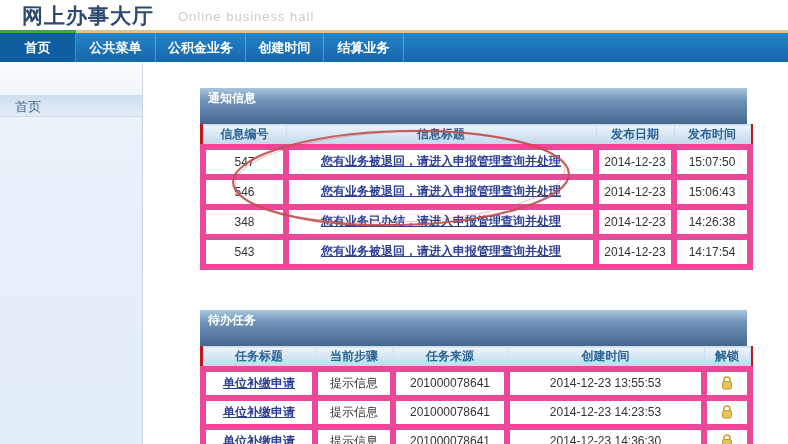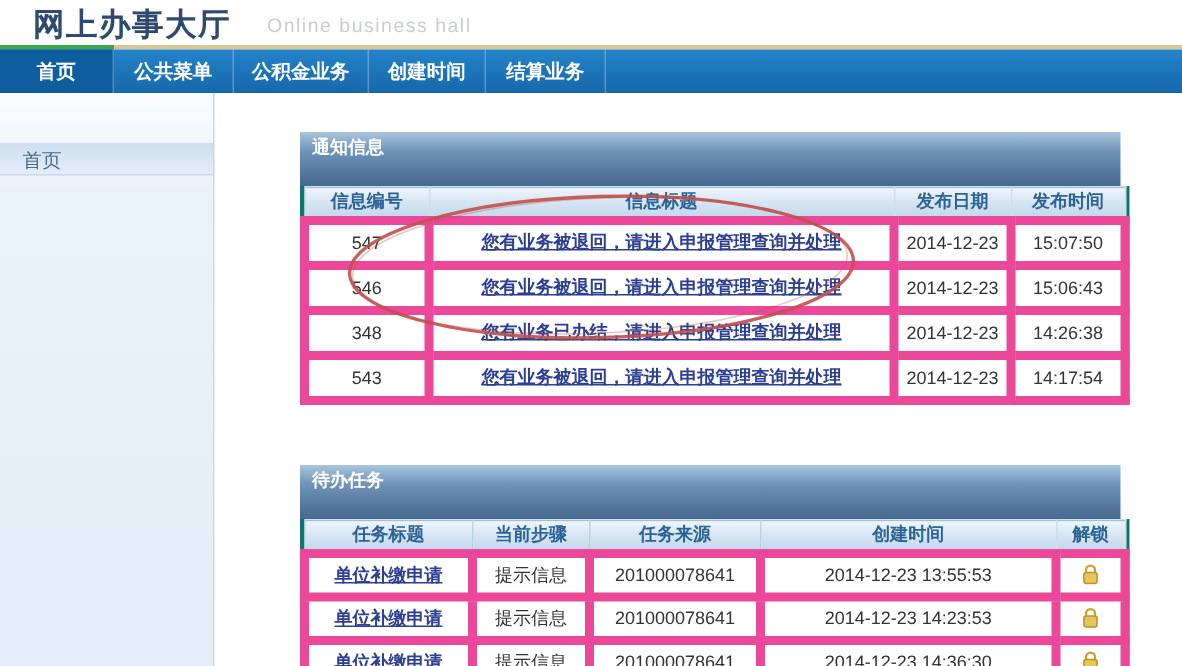--- a/index.html
+++ b/index.html
@@ -36,21 +36,21 @@
     background:linear-gradient(180deg,#cfdef0 0%,#e2edf7 100%);
     border-top:1px solid #f4f9fd; border-bottom:1px solid #cdd9e6; cursor:pointer; }
   .main { position:absolute; left:144px; top:62px; width:644px; height:382px; background:#fff; }
 
   
   .panel { position:absolute; width:547px; }
   .panel1 { left:200px; top:88px; }
   .panel2 { left:200px; top:310px; }
   .panel-title { height:36px; line-height:20px; padding-left:8px; font-size:12px; font-weight:bold; color:#fff;
     background:linear-gradient(180deg,#a9c5dd 0%,#6f94b8 35%,#46678e 100%); }
-  table { width:100%; border-collapse:collapse; background:#0f766e; table-layout:fixed; }
+  table { width:100%; border-collapse:collapse; background:#b91c1c; table-layout:fixed; }
   .grid { border:1px solid #b9cde0; }
   th { height:22px; font-size:12px; color:#2b6395; font-weight:bold; text-align:center;
     background:linear-gradient(180deg,#eef5fb 0%,#d4e4f2 55%,#c3d8eb 100%);
     border:1px solid #cfdeed; }
   td { height:30px; font-size:12px; color:#333; text-align:center; border:6px solid #ec4899; background:#fff; }
   .p2 td { height:29px; }
   a.doclink { color:#2d3f92; font-weight:bold; text-decoration:underline; }
   
   .n-c0{width:83px;} .n-c1{width:310px;} .n-c2{width:78px;} .n-c3{width:76px;}
   

